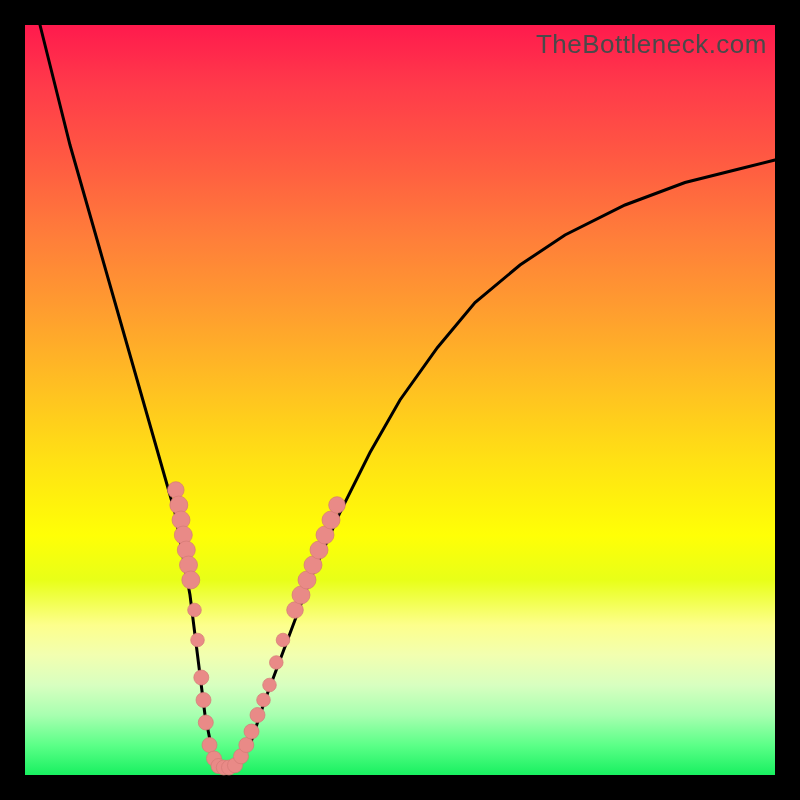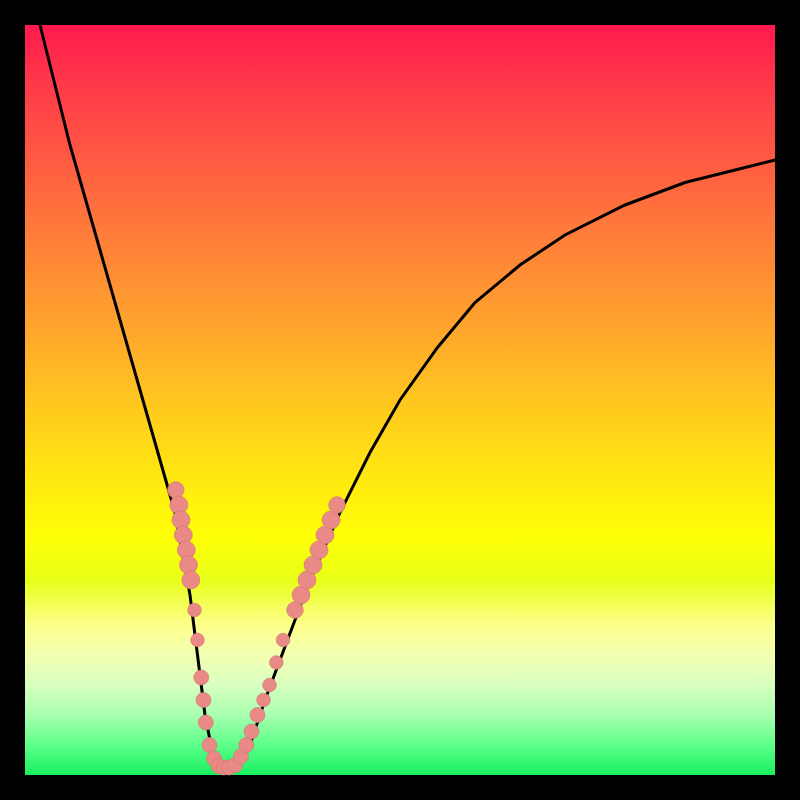--- a/index.html
+++ b/index.html
@@ -68,20 +68,21 @@
     fill: #e98a87;
     stroke: #d47a76;
     stroke-width: 0.7;
   }
 </style>
 </head>
 <body>
 
 <div class="frame">
   <div class="plot-area">
+    <div class="watermark">TheBottleneck.com</div>
 
     <svg class="overlay" viewBox="0 0 750 750" preserveAspectRatio="none">
       <path id="curve-path" class="curve" d="M15.0 0.0 L30.0 60.0 L45.0 120.0 L60.0 172.5 L75.0 225.0 L90.0 277.5 L105.0 330.0 L120.0 382.5 L135.0 435.0 L150.0 487.5 L165.0 570.0 L172.5 630.0 L180.0 690.0 L187.5 727.5 L195.0 742.5 L210.0 742.5 L225.0 720.0 L240.0 675.0 L262.5 615.0 L285.0 555.0 L315.0 487.5 L345.0 427.5 L375.0 375.0 L412.5 322.5 L450.0 277.5 L495.0 240.0 L540.0 210.0 L600.0 180.0 L660.0 157.5 L720.0 142.5 L750.0 135.0"></path>
       <g id="beads-left-g">
           <circle cx="150.8" cy="465.0" r="8.3" class="bead"></circle>
           <circle cx="153.8" cy="480.0" r="9.0" class="bead"></circle>
           <circle cx="156.0" cy="495.0" r="9.0" class="bead"></circle>
           <circle cx="158.3" cy="510.0" r="9.0" class="bead"></circle>
           <circle cx="161.3" cy="525.0" r="9.0" class="bead"></circle>
           <circle cx="163.5" cy="540.0" r="9.0" class="bead"></circle>

